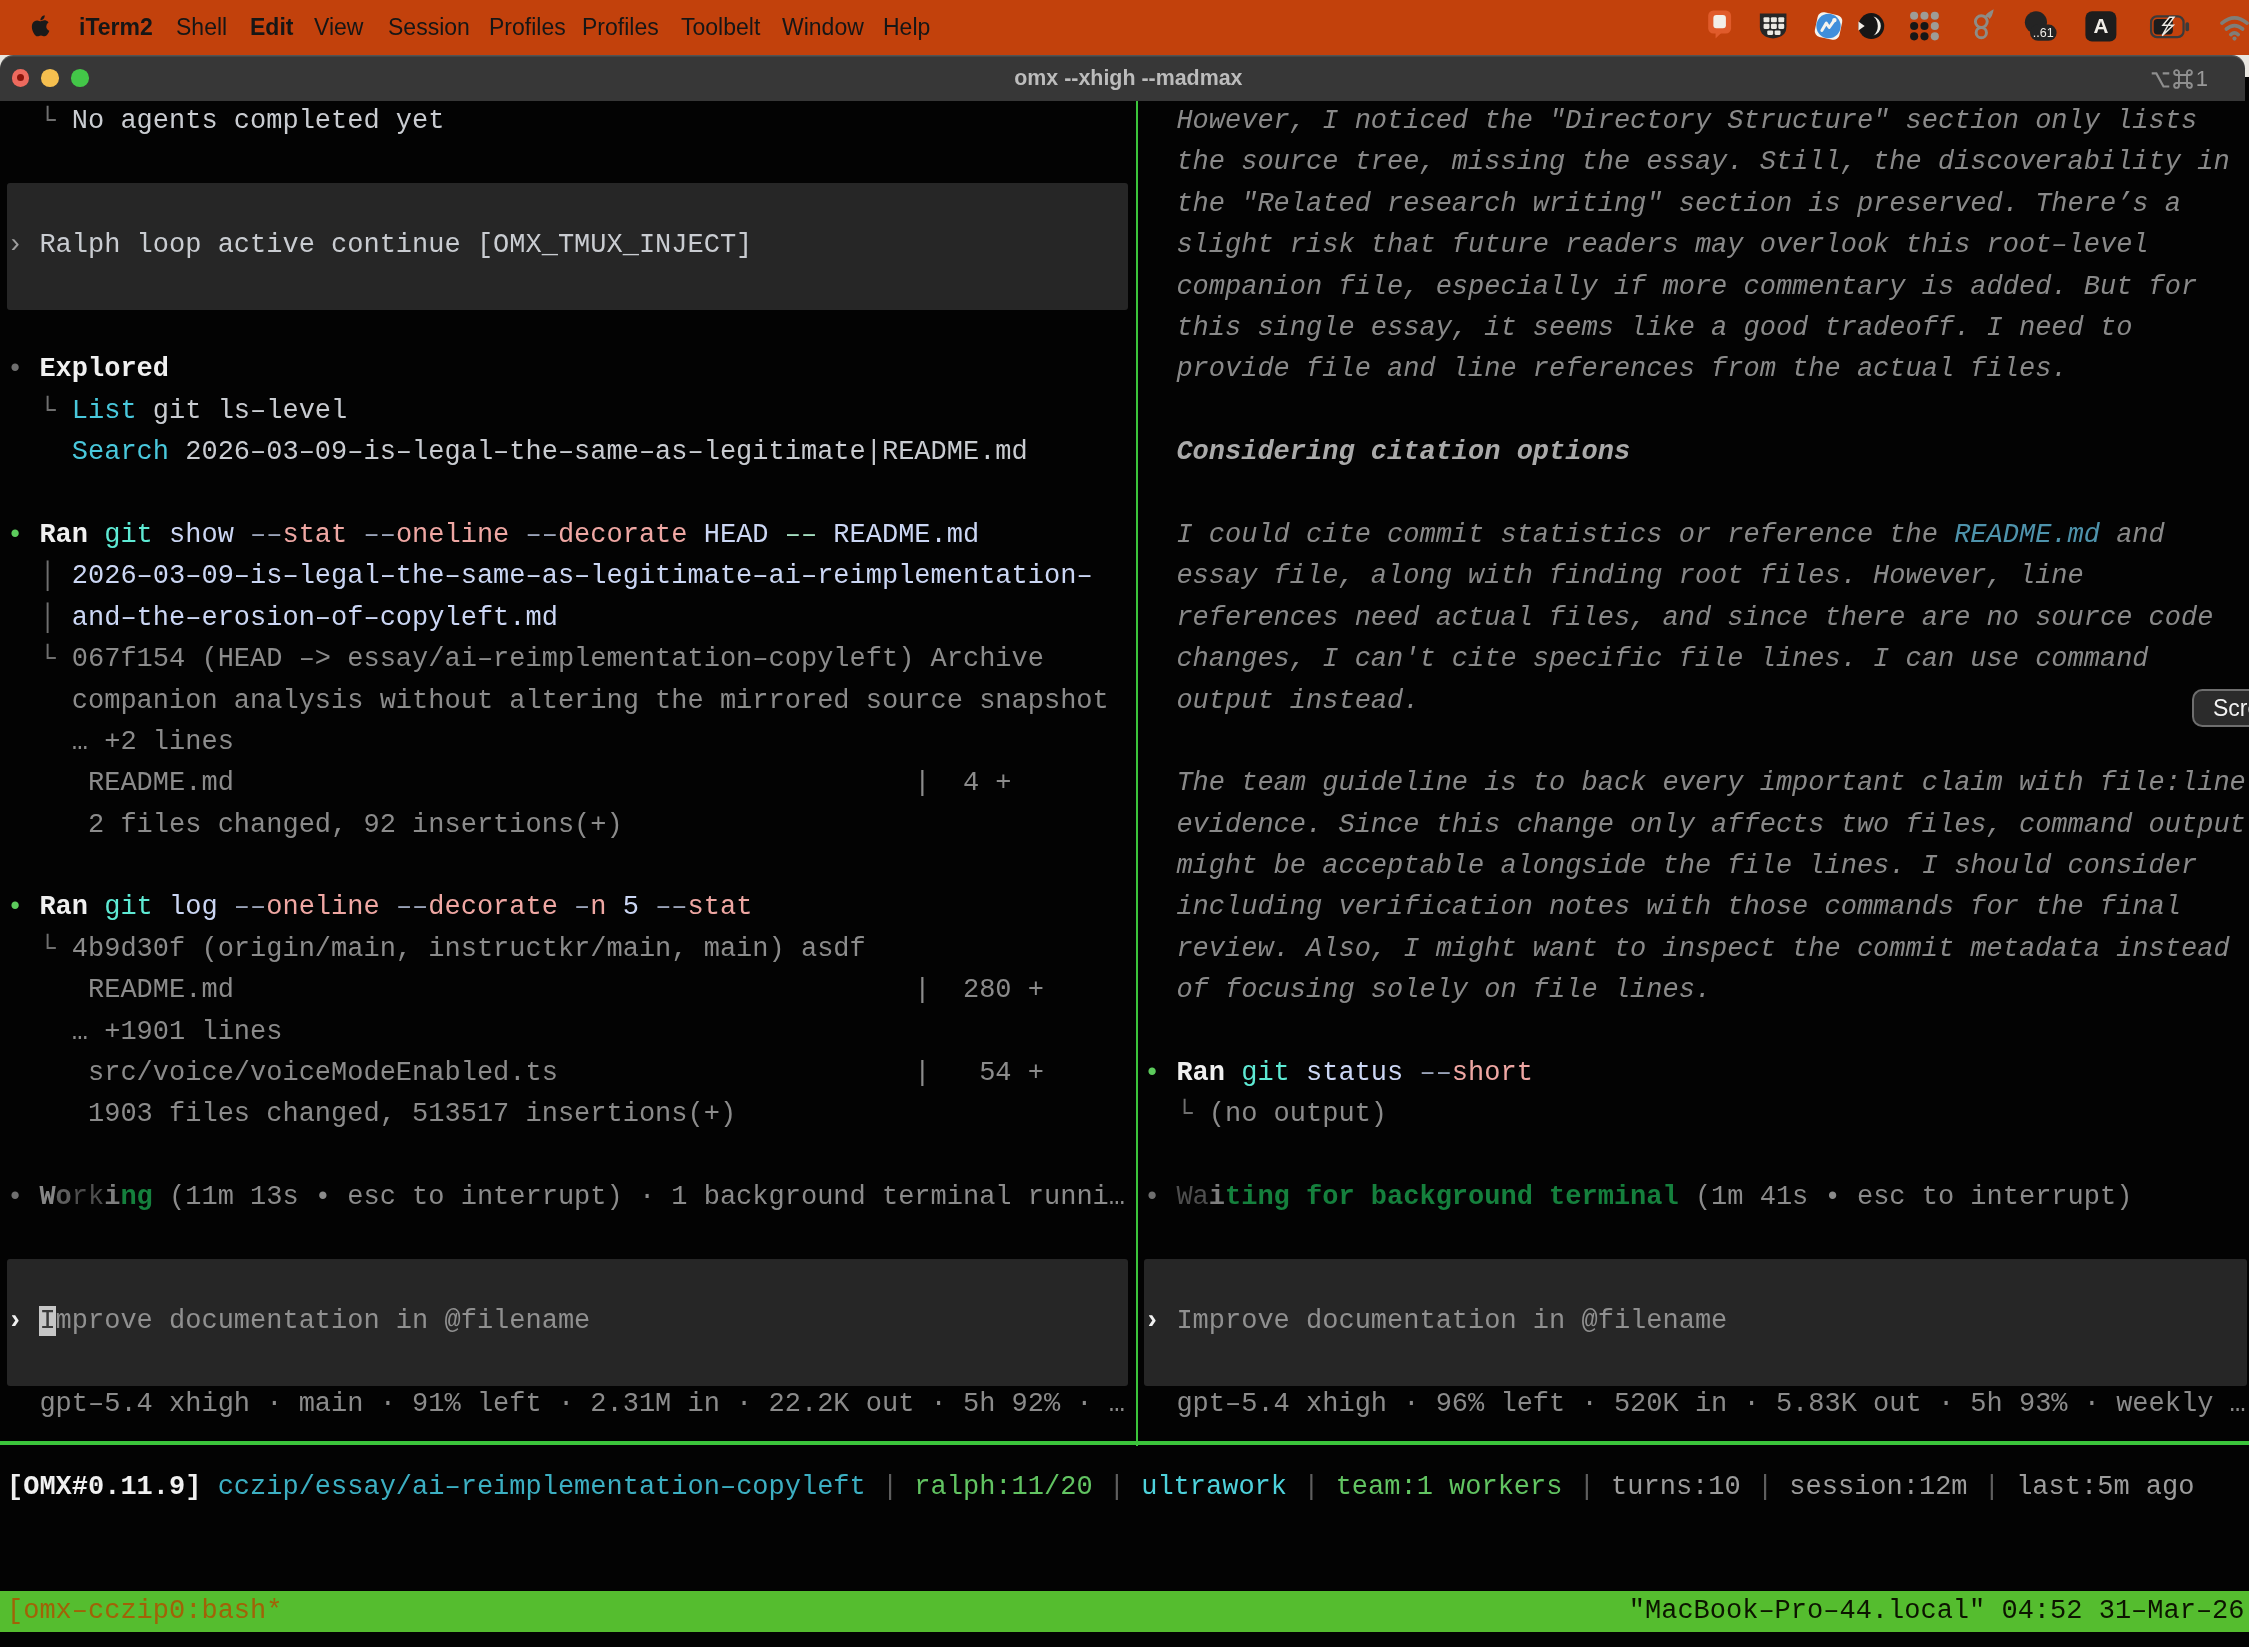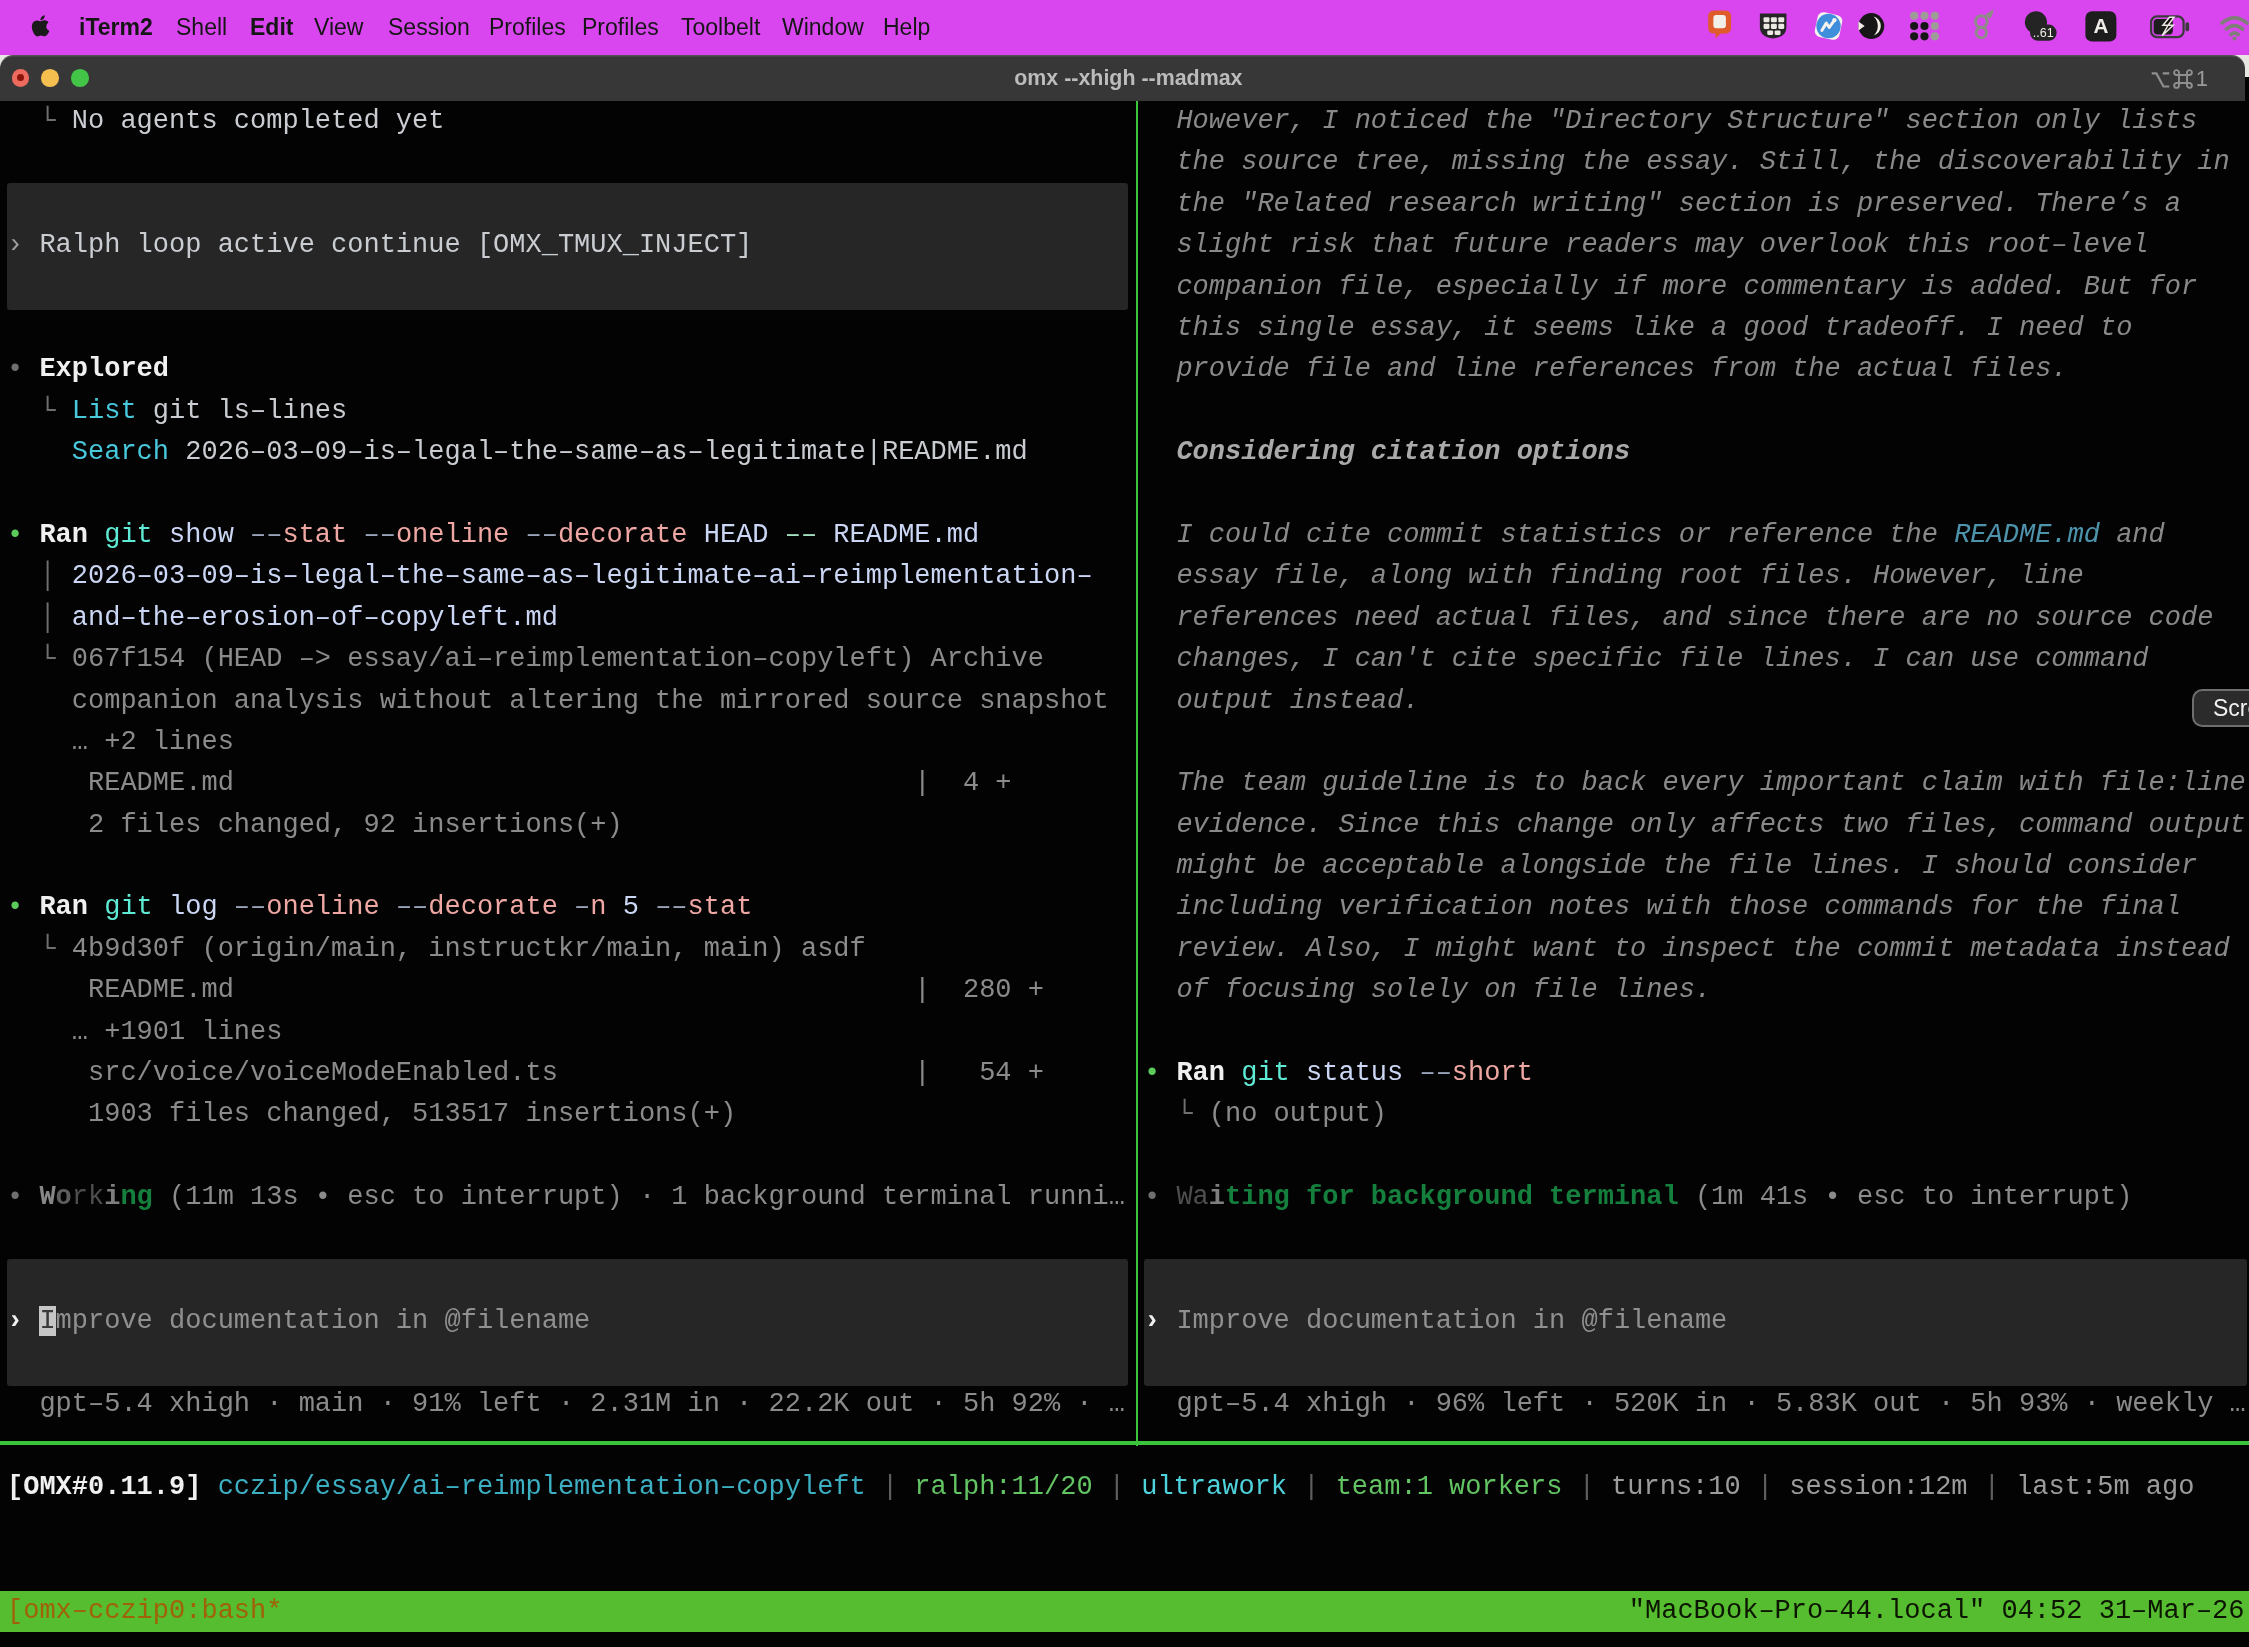--- a/index.html
+++ b/index.html
@@ -28,21 +28,21 @@
 .pa{color:#f0f0f0;font-weight:bold}
 .pd{color:#909090}
 .cur{background:#c6c6c6;color:#3a3a3a}
 .grn{color:#62c462}
 .cyd{color:#3cafc2}
 .cyb{color:#4ed2dc}
 .sep{color:#5e5e5e}
 .mg{color:#9c9c9c}
 .box{position:absolute;background:#262626;border-radius:3px}
 </style></head><body>
-<div style="position:absolute;left:0;top:0;width:2250px;height:55px;background:#d946ef;color:#161616;font-family:'Liberation Sans',sans-serif;font-size:23px">
+<div style="position:absolute;left:0;top:0;width:2250px;height:55px;background:#c2410c;color:#161616;font-family:'Liberation Sans',sans-serif;font-size:23px">
     <svg width="20" height="24" viewBox="0 0 24 29" style="position:absolute;left:30px;top:14px">
       <path fill="#1a1a1a" d="M19.6 15.3c0-3.3 2.7-4.9 2.8-5-1.5-2.2-3.9-2.5-4.7-2.6-2-.2-3.9 1.2-4.9 1.2-1 0-2.6-1.2-4.3-1.1C6.3 7.9 4.3 9.1 3.2 11 1 14.9 2.6 20.7 4.8 23.8c1.1 1.5 2.4 3.3 4.1 3.2 1.6-.1 2.3-1.1 4.3-1.1 2 0 2.6 1.1 4.3 1 1.8 0 2.9-1.6 4-3.1 1.3-1.8 1.8-3.5 1.8-3.6-.1 0-3.6-1.4-3.7-4.9zM16.4 5.6c.9-1.1 1.5-2.6 1.3-4.1-1.3.1-2.9.9-3.8 2-.8 1-1.6 2.5-1.4 4 1.5.1 3-.8 3.9-1.9z"></path>
     </svg>
     <span style="position:absolute;left:79px;top:0;line-height:55px;font-weight:700">iTerm2</span>
     <span style="position:absolute;left:176px;top:0;line-height:55px;font-weight:400">Shell</span>
     <span style="position:absolute;left:250px;top:0;line-height:55px;font-weight:700">Edit</span>
     <span style="position:absolute;left:314px;top:0;line-height:55px;font-weight:400">View</span>
     <span style="position:absolute;left:388px;top:0;line-height:55px;font-weight:400">Session</span>
     <span style="position:absolute;left:489px;top:0;line-height:55px;font-weight:400">Profiles</span>
     <span style="position:absolute;left:582px;top:0;line-height:55px;font-weight:400">Profiles</span>
@@ -137,21 +137,21 @@
       </svg><span style="vertical-align:middle">1</span></div>
 </div>
 <div class="box" style="left:7.4px;top:183px;width:1121px;height:127px"></div>
 <div class="box" style="left:7.4px;top:1259px;width:1121px;height:127px"></div>
 <div class="box" style="left:1144px;top:1259px;width:1103px;height:127px"></div>
 <div style="position:absolute;left:1136px;top:101px;width:2.2px;height:1345px;background:#3bc43b"></div>
 <div style="position:absolute;left:0;top:1441px;width:2250px;height:3.7px;background:#3bc43b"></div>
 <div class="r" style="left:7px;top:101px">  <span class="t">└</span> <span class="lg">No agents completed yet</span></div>
 <div class="r" style="left:7px;top:225px"><span class="dim2">› </span><span class="lg">Ralph loop active continue [OMX_TMUX_INJECT]</span></div>
 <div class="r" style="left:7px;top:349px"><span class="bdim">• </span><span class="b">Explored</span></div>
-<div class="r" style="left:7px;top:391px">  <span class="t">└</span> <span class="cy">List</span><span class="lg"> git ls–lines</span></div>
+<div class="r" style="left:7px;top:391px">  <span class="t">└</span> <span class="cy">List</span><span class="lg"> git ls–level</span></div>
 <div class="r" style="left:7px;top:432px">    <span class="cy">Search</span><span class="lg"> 2026–03–09–is–legal–the–same–as–legitimate|README.md</span></div>
 <div class="r" style="left:7px;top:515px"><span class="gb">• </span><span class="b">Ran</span> <span class="bl">git</span> <span class="bll">show</span> <span class="sl">––</span><span class="sa">stat</span> <span class="sl">––</span><span class="sa">oneline</span> <span class="sl">––</span><span class="sa">decorate</span> <span class="bll">HEAD</span> <span class="mint">––</span> <span class="bll">README.md</span></div>
 <div class="r" style="left:7px;top:556px">  <span class="t">│</span> <span class="bll">2026–03–09–is–legal–the–same–as–legitimate–ai–reimplementation–</span></div>
 <div class="r" style="left:7px;top:598px">  <span class="t">│</span> <span class="bll">and–the–erosion–of–copyleft.md</span></div>
 <div class="r" style="left:7px;top:639px">  <span class="t">└</span> <span class="dim">067f154 (HEAD –&gt; essay/ai–reimplementation–copyleft) Archive</span></div>
 <div class="r" style="left:7px;top:681px"><span class="dim">    companion analysis without altering the mirrored source snapshot</span></div>
 <div class="r" style="left:7px;top:722px"><span class="dim">    … +2 lines</span></div>
 <div class="r" style="left:7px;top:763px"><span class="dim">     README.md                                          |  4 +</span></div>
 <div class="r" style="left:7px;top:805px"><span class="dim">     2 files changed, 92 insertions(+)</span></div>
 <div class="r" style="left:7px;top:887px"><span class="gb">• </span><span class="b">Ran</span> <span class="bl">git</span> <span class="bll">log</span> <span class="sl">––</span><span class="sa">oneline</span> <span class="sl">––</span><span class="sa">decorate</span> <span class="sl">–</span><span class="sa">n</span> <span class="bll">5</span> <span class="sl">––</span><span class="sa">stat</span></div>

